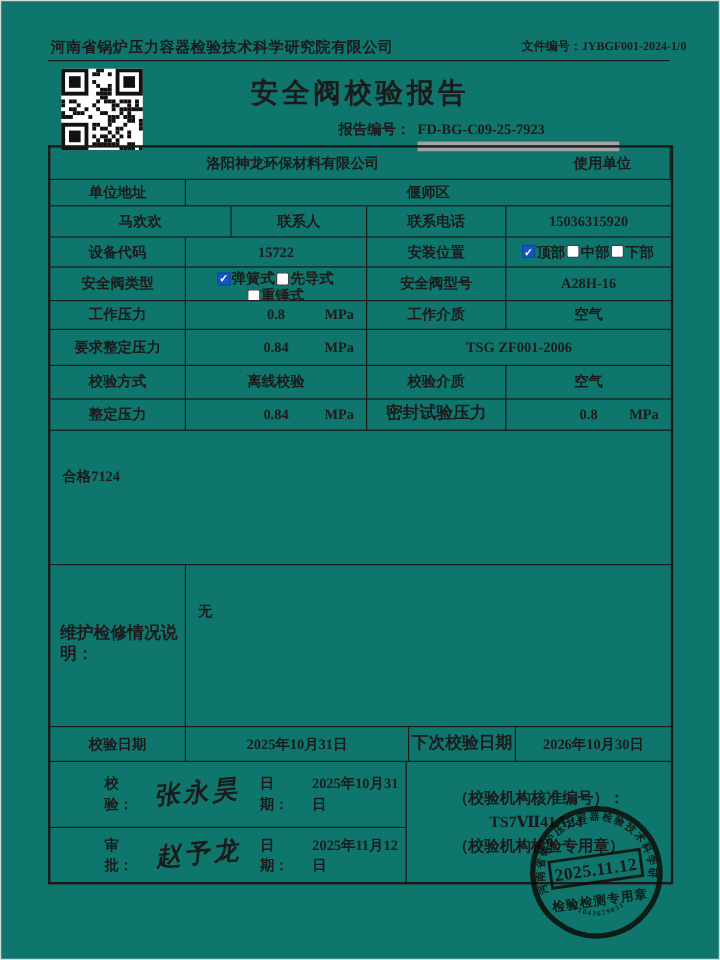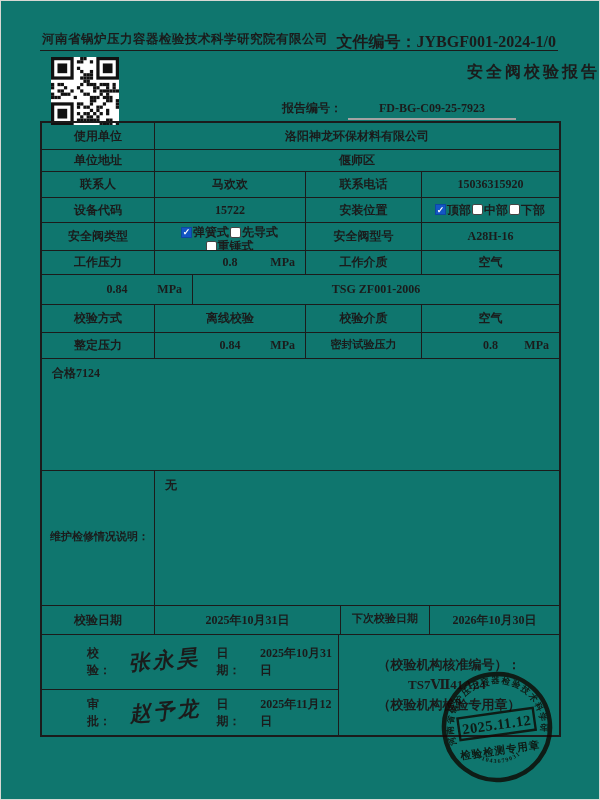--- a/index.html
+++ b/index.html
@@ -1,40 +1,40 @@
 <!DOCTYPE html>
 <html><head>
 <meta charset="utf-8">
 <style>
   html,body{margin:0;padding:0;background:#e9e9e9;}
   .page{position:relative;width:600px;height:800px;background:#0f766e;overflow:hidden;
         font-family:"Liberation Serif","DejaVu Serif",serif;color:#1b1b1b;
         box-shadow:inset 0 0 0 1px #d8d8d4;}
   
   .org-name{position:absolute;left:42px;top:31px;font-size:12.5px;font-weight:bold;letter-spacing:.5px;}
-  .doc-no{position:absolute;right:44px;top:32px;font-size:16px;font-weight:bold;}
+  .doc-no{position:absolute;right:28px;top:32px;font-size:10px;font-weight:bold;}
   .header-rule{position:absolute;left:40px;top:50px;width:518px;border-top:1.6px solid #1b1b1b;}
   .qr{position:absolute;left:50px;top:57px;width:70px;height:68px;}
-  .title{position:absolute;left:0;right:0;top:62px;text-align:right;font-size:16px;font-weight:bold;letter-spacing:3px;}
+  .title{position:absolute;left:0;right:0;top:62px;text-align:center;font-size:23px;font-weight:bold;letter-spacing:3px;}
   .report-line{position:absolute;left:282px;top:100px;font-size:12px;font-weight:bold;}
-  .report-no{display:inline-block;width:168px;text-align:center;border-bottom:2px solid #a3a3a3;padding-bottom:2px;margin-left:6px;}
+  .report-no{display:inline-block;width:168px;text-align:left;border-bottom:8px solid #a3a3a3;padding-bottom:2px;margin-left:6px;}
   
   .tbl{position:absolute;left:40px;top:121px;width:517px;border:2px solid #1b1b1b;background:transparent;}
   .row{display:flex;}
   .c{box-sizing:border-box;border-right:1.4px solid #1b1b1b;border-bottom:1.4px solid #1b1b1b;
      display:flex;align-items:center;justify-content:center;font-size:12px;font-weight:bold;
      overflow:hidden;line-height:1.2;}
   .nr{border-right:none;}
   .w1{width:113px;} .w2{width:151px;} .w3{width:116px;} .w4{flex:1;}
   .wd2{width:186px;} .wd3{width:89px;}
   .left{justify-content:flex-start;padding-left:8px;}
-  .topleft{align-items:flex-start;justify-content:flex-start;padding:7px 10px;}
+  .topleft{align-items:flex-start;justify-content:flex-start;padding:7px 10px;margin-top:24px;}
   .rel{position:relative;}
   .unit{position:absolute;right:10px;}
-  .small{font-size:11px;font-family:Liberation Mono, monospace;}
+  .small{font-size:14px;}
   .opts{flex-wrap:wrap;padding:2px 5px;gap:0;}
   .opt{display:inline-flex;align-items:center;margin-right:1px;}
   .cb{display:inline-flex;align-items:center;justify-content:center;width:11px;height:11px;
       box-sizing:border-box;margin-right:1px;font-size:9px;}
   .cb.on{background:#1356c4;color:#fff;border:1px solid #0d47a1;}
   .cb.off{background:#fff;border:1.4px solid #444;border-radius:2px;color:transparent;}
   
   .sigblock{display:flex;}
   .sigleft{width:297px;box-sizing:border-box;border-right:1.4px solid #1b1b1b;display:flex;flex-direction:column;}
   .sigrow{display:flex;align-items:center;padding-left:45px;font-size:12px;font-weight:bold;}
@@ -183,32 +183,32 @@
   </svg>
 
   <div class="title">安全阀校验报告</div>
   <div class="report-line">
     <span>报告编号：</span><span class="report-no">FD-BG-C09-25-7923</span>
   </div>
 
   <div class="tbl">
 
     <div class="row" style="height:27px">
+      <div class="c w4 nr">洛阳神龙环保材料有限公司</div>
       <div class="c w1">使用单位</div>
-      <div class="c w4 nr">洛阳神龙环保材料有限公司</div>
     </div>
 
     <div class="row" style="height:22px">
       <div class="c w1">单位地址</div>
       <div class="c w4 nr">偃师区</div>
     </div>
 
     <div class="row" style="height:26px">
+      <div class="c w2">马欢欢</div>
       <div class="c w1">联系人</div>
-      <div class="c w2">马欢欢</div>
       <div class="c w3">联系电话</div>
       <div class="c w4 nr">15036315920</div>
     </div>
 
     <div class="row" style="height:25px">
       <div class="c w1">设备代码</div>
       <div class="c w2">15722</div>
       <div class="c w3">安装位置</div>
       <div class="c w4 nr opts">
         <span class="opt">
@@ -250,20 +250,21 @@
       <div class="c w1">工作压力</div>
       <div class="c w2 rel">
           <span>0.8</span>
           <span class="unit">MPa</span>
         </div>
       <div class="c w3">工作介质</div>
       <div class="c w4 nr">空气</div>
     </div>
 
     <div class="row" style="height:30px">
+      <div class="c w1">要求整定压力</div>
       <div class="c w2 rel">
           <span>0.84</span>
           <span class="unit">MPa</span>
         </div>
       <div class="c w4 nr">TSG ZF001-2006</div>
     </div>
 
     <div class="row" style="height:28px">
       <div class="c w1">校验方式</div>
       <div class="c w2">离线校验</div>

